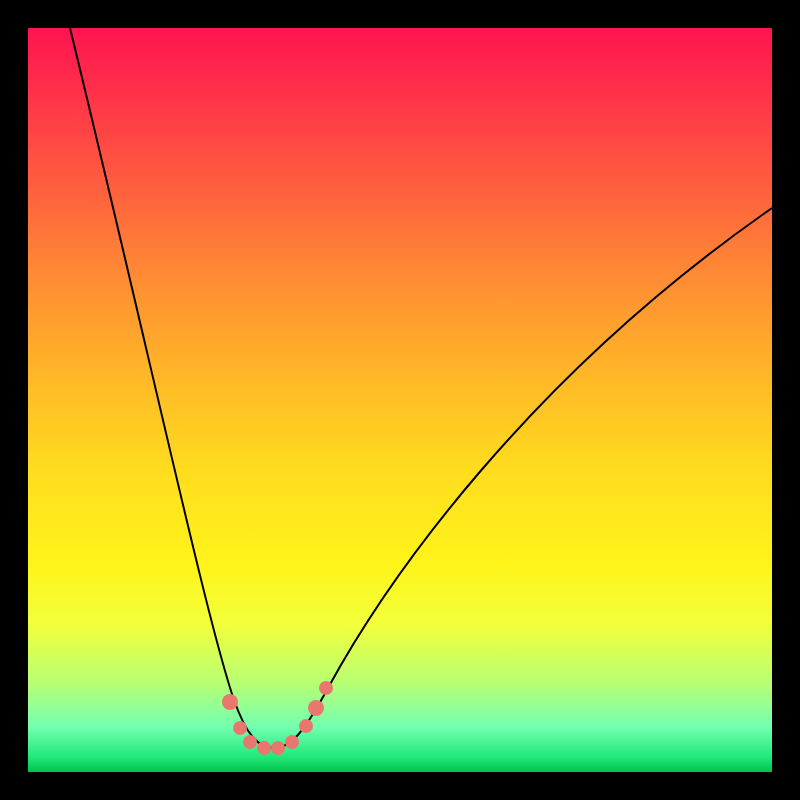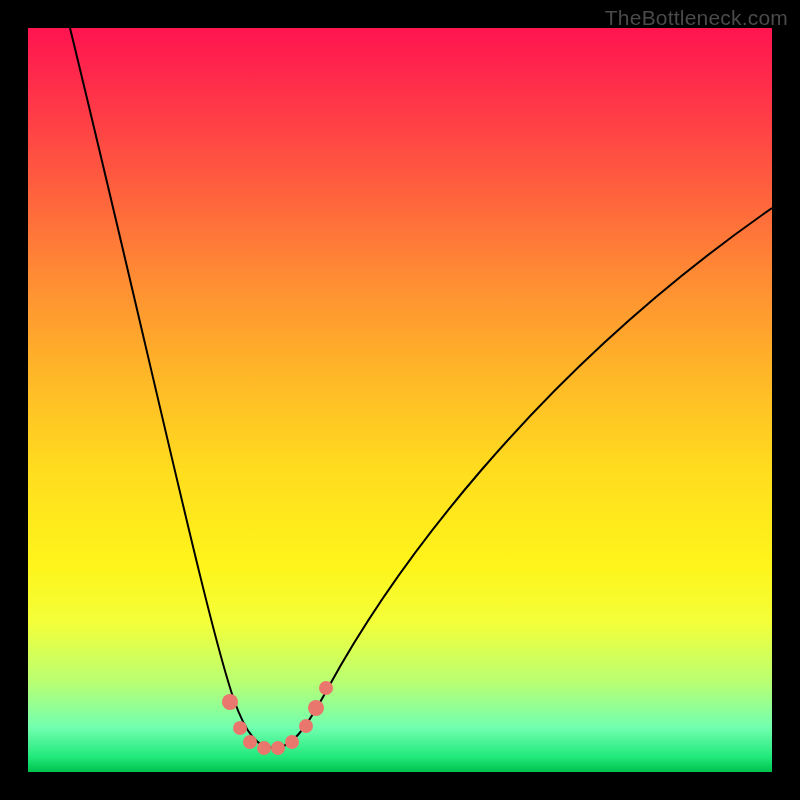--- a/index.html
+++ b/index.html
@@ -57,21 +57,20 @@
   }
   .dot {
     fill: #e9776d;
     stroke: none;
   }
 </style>
 </head>
 <body>
 
 <div class="frame">
-  <div class="credit">TheBottleneck.com</div>
   <div class="plot">
     <svg class="curve" width="744" height="744" viewBox="0 0 744 744">
       <path fill="none" stroke="#000" stroke-width="2" d="M 42 0 C 120 320, 178 590, 206 672 C 218 706, 230 720, 246 720 C 262 720, 275 706, 300 660 C 360 550, 500 350, 744 180"></path>
       <circle class="dot" cy="674" r="8" cx="202"></circle>
       <circle class="dot" cy="700" r="7" cx="212"></circle>
       <circle class="dot" cy="714" r="7" cx="222"></circle>
       <circle class="dot" cy="720" r="7" cx="236"></circle>
       <circle class="dot" cy="720" r="7" cx="250"></circle>
       <circle class="dot" cy="714" r="7" cx="264"></circle>
       <circle class="dot" cy="698" r="7" cx="278"></circle>

